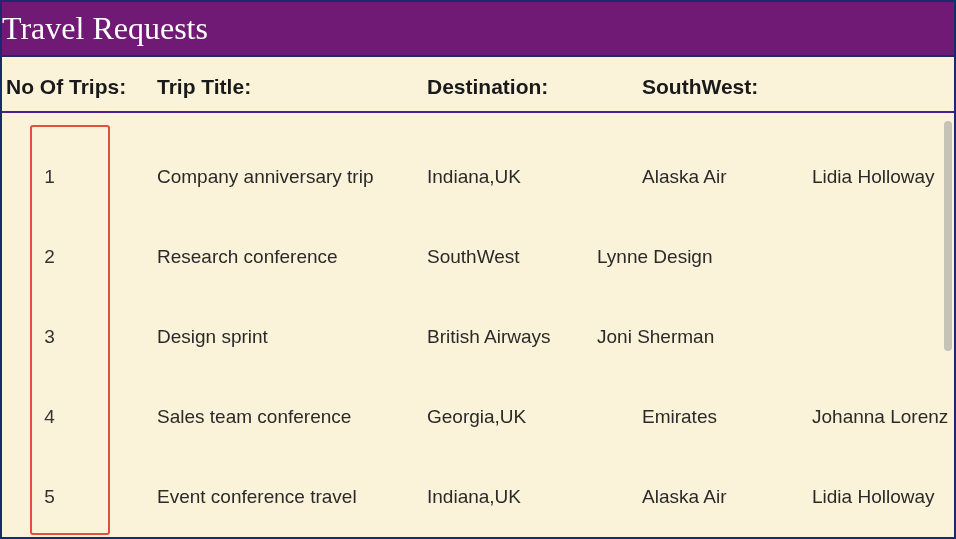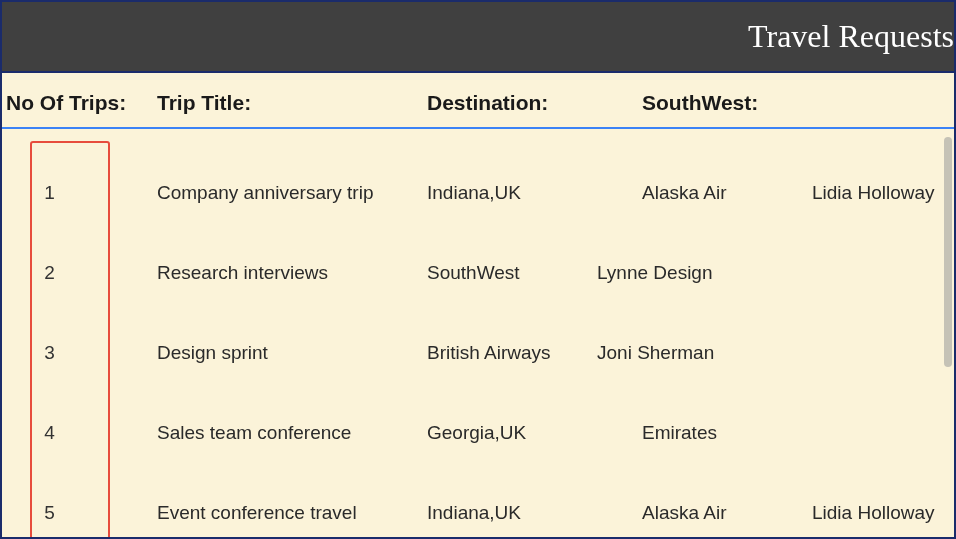--- a/index.html
+++ b/index.html
@@ -15,32 +15,32 @@
       overflow: hidden;
     }
     .outer {
       width: 100%;
       height: 100%;
       border: 2px solid #1a2b6b;
       display: flex;
       flex-direction: column;
     }
     .title-bar {
-      background: #404040;
+      background: #701a75;
       color: #fff;
-      text-align: right;
+      text-align: left;
       font-family: 'Georgia', 'Times New Roman', serif;
       font-size: 32px;
-      padding: 16px 0;
+      padding: 8px 0;
       border-bottom: 2px solid #1a2b6b;
     }
     .headers {
       display: flex;
       background: #fbf3d9;
-      border-bottom: 2px solid #3b82f6;
+      border-bottom: 2px solid #4c1d95;
       padding: 18px 0 12px 0;
       font-weight: 700;
       font-size: 21px;
       color: #1a1a1a;
     }
     .col-no { width: 155px; padding-left: 4px; }
     .col-title { width: 270px; }
     .col-dest { width: 215px; }
     .col-air { width: 170px; }
     .col-req { flex: 1; }
@@ -109,35 +109,36 @@
     <div class="rows">
       <div class="row">
         <div class="col-no">1</div>
         <div class="col-title">Company anniversary trip</div>
         <div class="col-dest">Indiana,UK</div>
         <div class="col-air">Alaska Air</div>
         <div class="col-req">Lidia Holloway</div>
       </div>
       <div class="row">
         <div class="col-no">2</div>
-        <div class="col-title">Research interviews</div>
+        <div class="col-title">Research conference</div>
         <div class="col-air">SouthWest</div>
         <div class="col-req">Lynne Design</div>
       </div>
       <div class="row">
         <div class="col-no">3</div>
         <div class="col-title">Design sprint</div>
         <div class="col-air">British Airways</div>
         <div class="col-req">Joni Sherman</div>
       </div>
       <div class="row">
         <div class="col-no">4</div>
         <div class="col-title">Sales team conference</div>
         <div class="col-dest">Georgia,UK</div>
         <div class="col-air">Emirates</div>
+        <div class="col-req">Johanna Lorenz</div>
       </div>
       <div class="row">
         <div class="col-no">5</div>
         <div class="col-title">Event conference travel</div>
         <div class="col-dest">Indiana,UK</div>
         <div class="col-air">Alaska Air</div>
         <div class="col-req">Lidia Holloway</div>
       </div>
     </div>
     <div class="highlight-box"></div>

